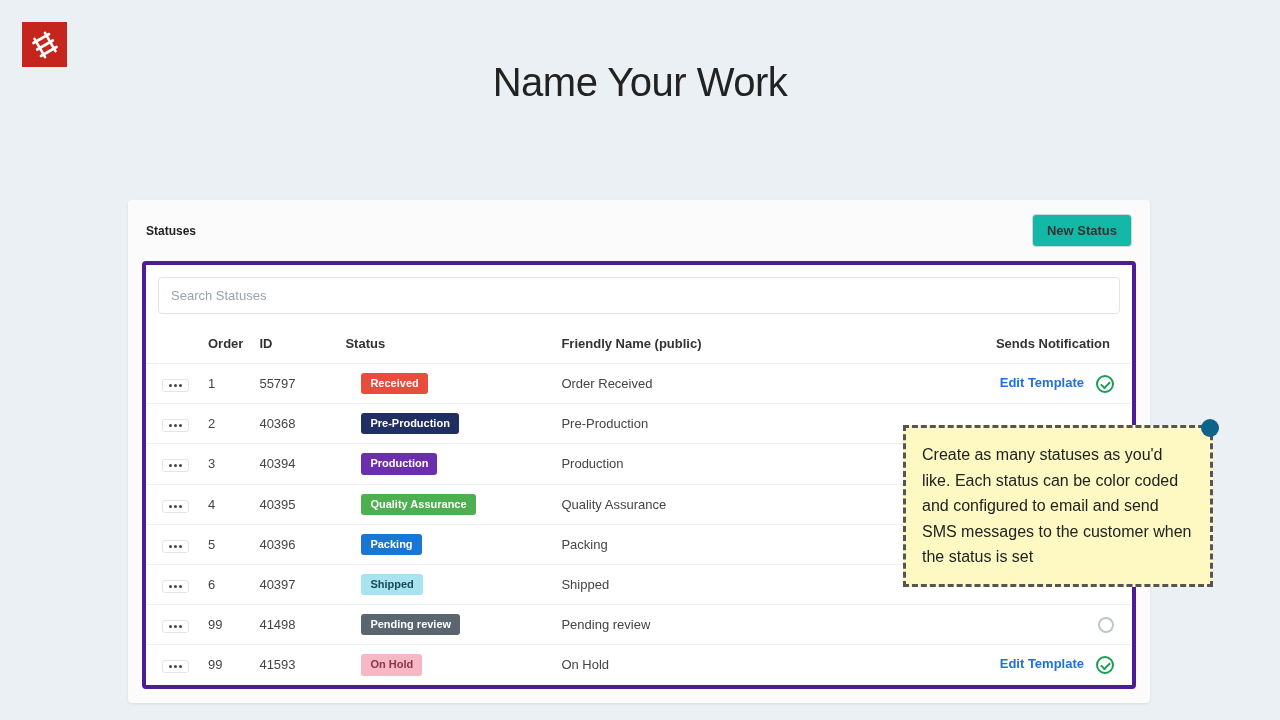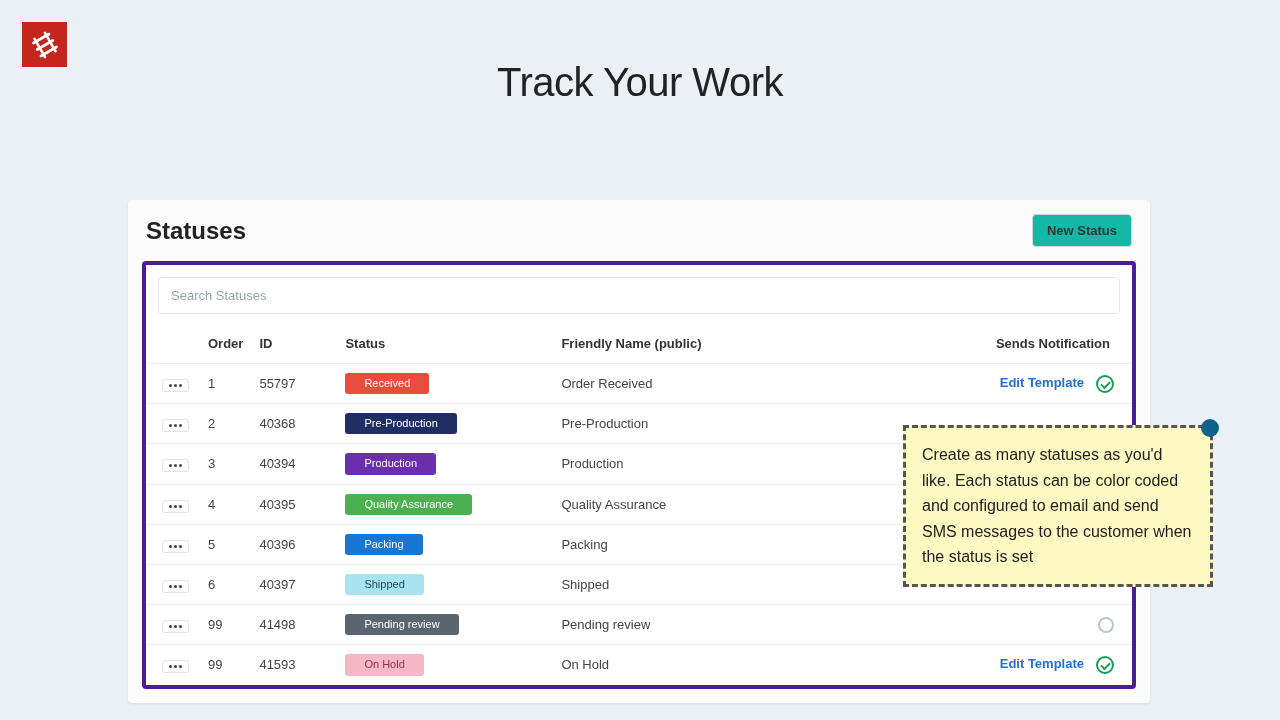--- a/index.html
+++ b/index.html
@@ -50,21 +50,21 @@
     border-radius: 4px;
     box-shadow: 0 1px 3px rgba(0,0,0,0.08);
   }
   .panel-header {
     display: flex;
     justify-content: space-between;
     align-items: center;
     padding: 14px 18px 14px 18px;
   }
   .panel-header h2 {
-    font-size: 24px;
+    font-size: 12px;
     font-weight: 600;
     color: #222;
     text-align: right;
   }
   .new-btn {
     background: #14b8a6;
     border: 1px solid #d1d5da;
     border-radius: 4px;
     padding: 8px 14px;
     font-size: 13px;
@@ -122,26 +122,27 @@
     border-radius: 3px;
     cursor: pointer;
     background: #fff;
     margin-left: 8px;
   }
   .dots span {
     width: 3px; height: 3px; background: #444; border-radius: 50%;
   }
   .badge {
     display: inline-block;
-    padding: 4px 19px;
+    padding: 4px 9px;
     border-radius: 3px;
     font-size: 11px;
-    font-weight: 400;
+    font-weight: 700;
     color: #fff;
     line-height: 1.2;
+    margin-left: 16px;
   }
   .actions {
     text-align: right;
     padding-right: 18px;
     white-space: nowrap;
   }
   .edit-link {
     color: #1f6fde;
     font-weight: 700;
     font-size: 13px;
@@ -209,21 +210,21 @@
       <line x1="8" y1="10" x2="32" y2="10"></line>
       <line x1="8" y1="20" x2="32" y2="20"></line>
       <line x1="8" y1="30" x2="32" y2="30"></line>
       <line x1="12" y1="6" x2="12" y2="34"></line>
       <line x1="28" y1="6" x2="28" y2="34"></line>
     </g>
   </svg>
 </div>
 
 <div class="hero">
-  <h1>Track Your Work</h1>
+  <h1>Name Your Work</h1>
 </div>
 
 <div class="panel">
   <div class="panel-header">
     <h2>Statuses</h2>
     <button class="new-btn">New Status</button>
   </div>
   <div class="inner">
     <div class="search">
       <input type="text" placeholder="Search Statuses" style="">

